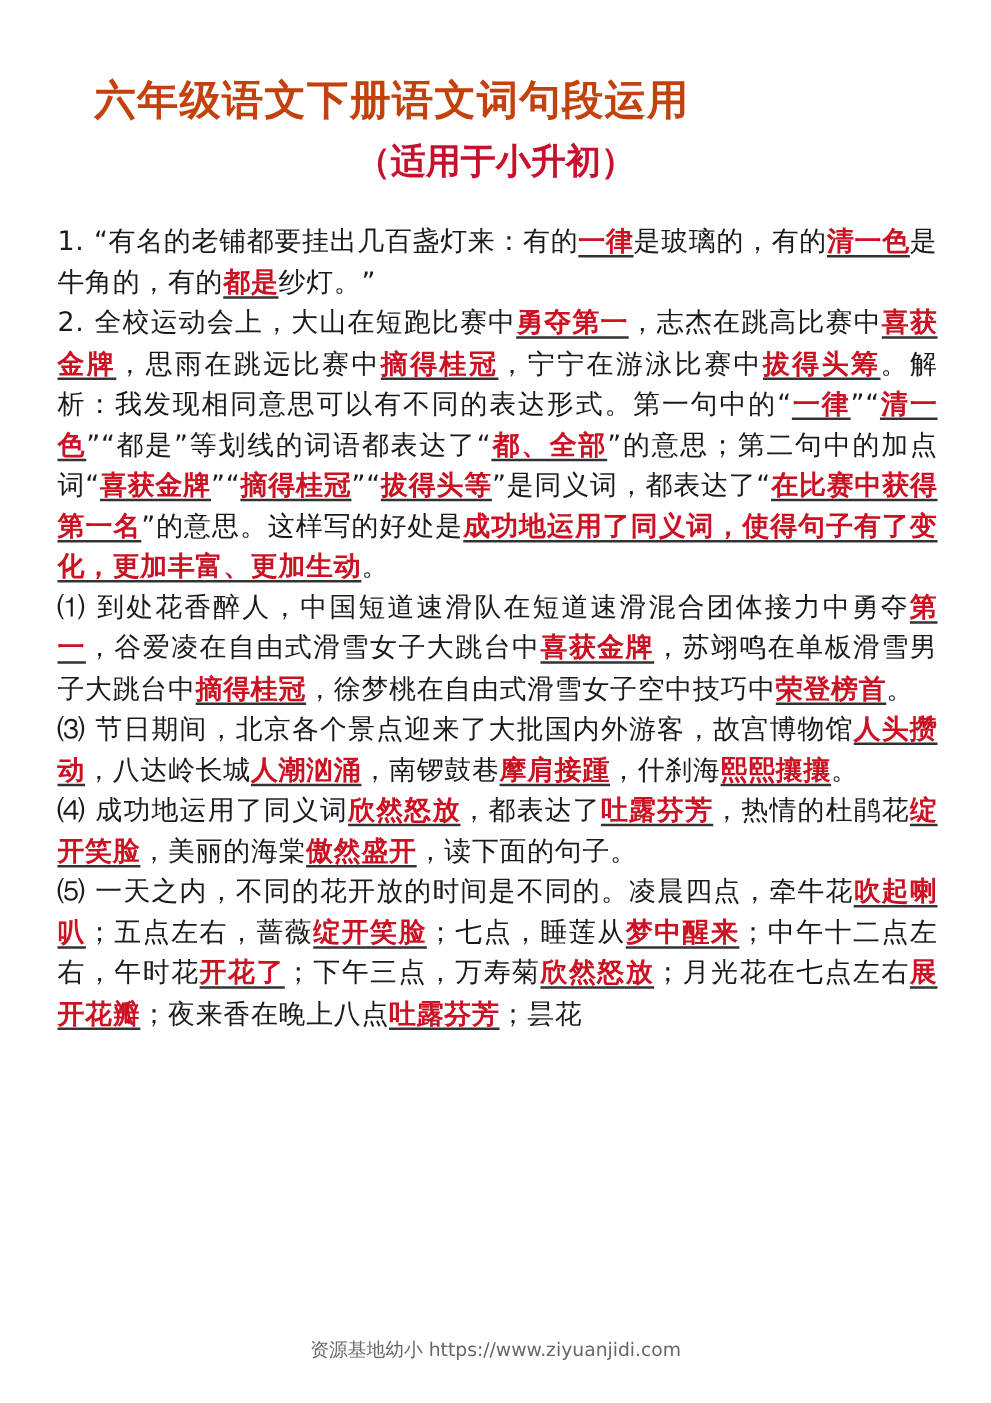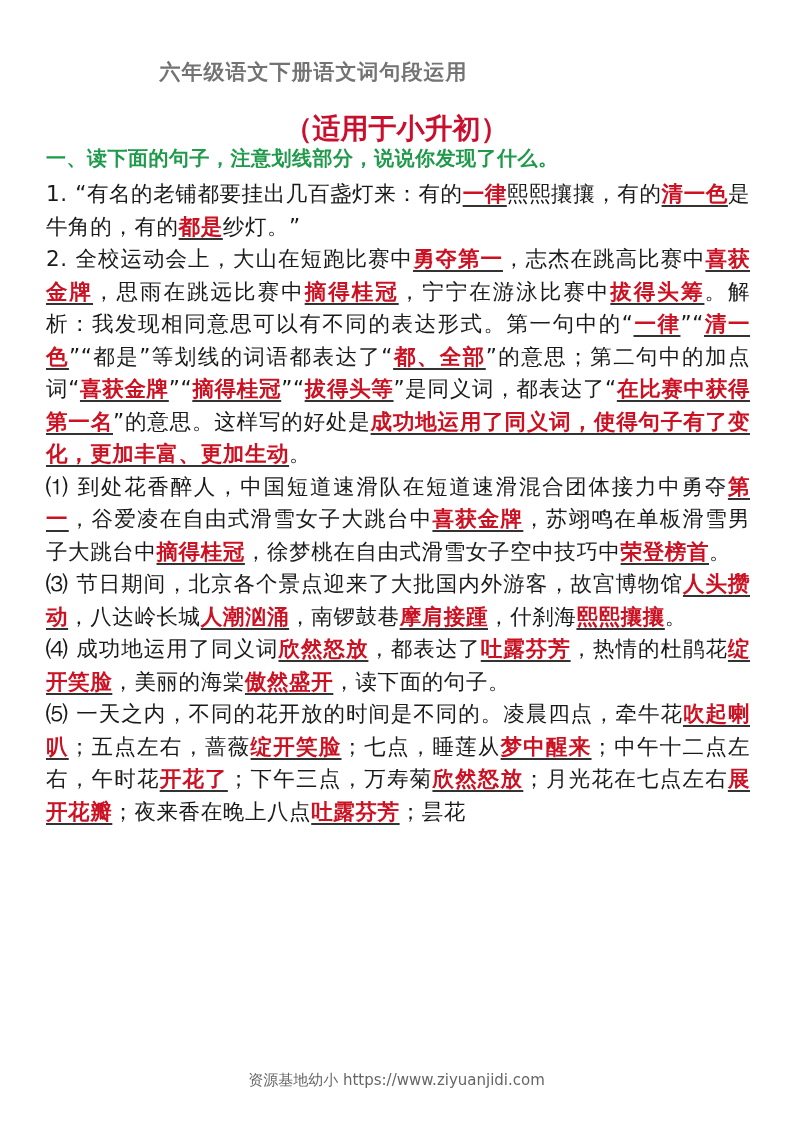--- a/index.html
+++ b/index.html
@@ -4,21 +4,21 @@
 <style>
   html, body { margin: 0; padding: 0; background: #ffffff; }
   body {
     width: 793px; height: 1122px; position: relative; overflow: hidden;
     font-family: "DejaVu Sans", "Liberation Sans", sans-serif;
     color: #1a1a1a;
   }
   .page { position: absolute; left: 0; top: 0; width: 793px; height: 1122px; }
   .title {
     position: absolute; left: 0; width: 627px; top: 58px; text-align: center;
-    font-size: 21px; font-weight: bold; letter-spacing: 1px; color: #737373;
+    font-size: 33px; font-weight: bold; letter-spacing: 1px; color: #c2410c;
   }
   .subtitle {
     position: absolute; left: 0; width: 793px; top: 110px; text-align: center;
     font-size: 28px; font-weight: bold; color: #c8102e;
   }
   .section-heading {
     position: absolute; left: 46px; top: 145px;
     font-size: 20px; font-weight: bold; color: #1e9a4a; letter-spacing: 0.5px;
   }
   .body-text {
@@ -37,24 +37,23 @@
     position: absolute; left: 0; width: 793px; top: 1071px; text-align: center;
     font-size: 15px; color: #666;
   }
 </style>
 </head>
 <body>
 
 <div class="page">
   <div class="title">六年级语文下册语文词句段运用</div>
   <div class="subtitle">（适用于小升初）</div>
-  <div class="section-heading">一、读下面的句子，注意划线部分，说说你发现了什么。</div>
 
   <div class="body-text">
-    <p class="para"><span>1. “有名的老铺都要挂出几百盏灯来：有的</span><span class="hl">一律</span><span>熙熙攘攘，有的</span><span class="hl">清一色</span><span>是牛角的，有的</span><span class="hl">都是</span><span>纱灯。”</span></p>
+    <p class="para"><span>1. “有名的老铺都要挂出几百盏灯来：有的</span><span class="hl">一律</span><span>是玻璃的，有的</span><span class="hl">清一色</span><span>是牛角的，有的</span><span class="hl">都是</span><span>纱灯。”</span></p>
     <p class="para"><span>2. 全校运动会上，大山在短跑比赛中</span><span class="hl">勇夺第一</span><span>，志杰在跳高比赛中</span><span class="hl">喜获金牌</span><span>，思雨在跳远比赛中</span><span class="hl">摘得桂冠</span><span>，宁宁在游泳比赛中</span><span class="hl">拔得头筹</span><span>。解析：我发现相同意思可以有不同的表达形式。第一句中的“</span><span class="hl">一律</span><span>”“</span><span class="hl">清一色</span><span>”“都是”等划线的词语都表达了“</span><span class="hl">都、全部</span><span>”的意思；第二句中的加点词“</span><span class="hl">喜获金牌</span><span>”“</span><span class="hl">摘得桂冠</span><span>”“</span><span class="hl">拔得头等</span><span>”是同义词，都表达了“</span><span class="hl">在比赛中获得第一名</span><span>”的意思。这样写的好处是</span><span class="hl">成功地运用了同义词，使得句子有了变化，更加丰富、更加生动</span><span>。</span></p>
     <p class="para"><span>⑴ 到处花香醉人，中国短道速滑队在短道速滑混合团体接力中勇夺</span><span class="hl">第一</span><span>，谷爱凌在自由式滑雪女子大跳台中</span><span class="hl">喜获金牌</span><span>，苏翊鸣在单板滑雪男子大跳台中</span><span class="hl">摘得桂冠</span><span>，徐梦桃在自由式滑雪女子空中技巧中</span><span class="hl">荣登榜首</span><span>。</span></p>
     <p class="para"><span>⑶ 节日期间，北京各个景点迎来了大批国内外游客，故宫博物馆</span><span class="hl">人头攒动</span><span>，八达岭长城</span><span class="hl">人潮汹涌</span><span>，南锣鼓巷</span><span class="hl">摩肩接踵</span><span>，什刹海</span><span class="hl">熙熙攘攘</span><span>。</span></p>
     <p class="para"><span>⑷ 成功地运用了同义词</span><span class="hl">欣然怒放</span><span>，都表达了</span><span class="hl">吐露芬芳</span><span>，热情的杜鹃花</span><span class="hl">绽开笑脸</span><span>，美丽的海棠</span><span class="hl">傲然盛开</span><span>，读下面的句子。</span></p>
     <p class="para"><span>⑸ 一天之内，不同的花开放的时间是不同的。凌晨四点，牵牛花</span><span class="hl">吹起喇叭</span><span>；五点左右，蔷薇</span><span class="hl">绽开笑脸</span><span>；七点，睡莲从</span><span class="hl">梦中醒来</span><span>；中午十二点左右，午时花</span><span class="hl">开花了</span><span>；下午三点，万寿菊</span><span class="hl">欣然怒放</span><span>；月光花在七点左右</span><span class="hl">展开花瓣</span><span>；夜来香在晚上八点</span><span class="hl">吐露芬芳</span><span>；昙花</span></p>
   </div>
 
   <div class="footer">资源基地幼小 https://www.ziyuanjidi.com</div>
 </div>
 

